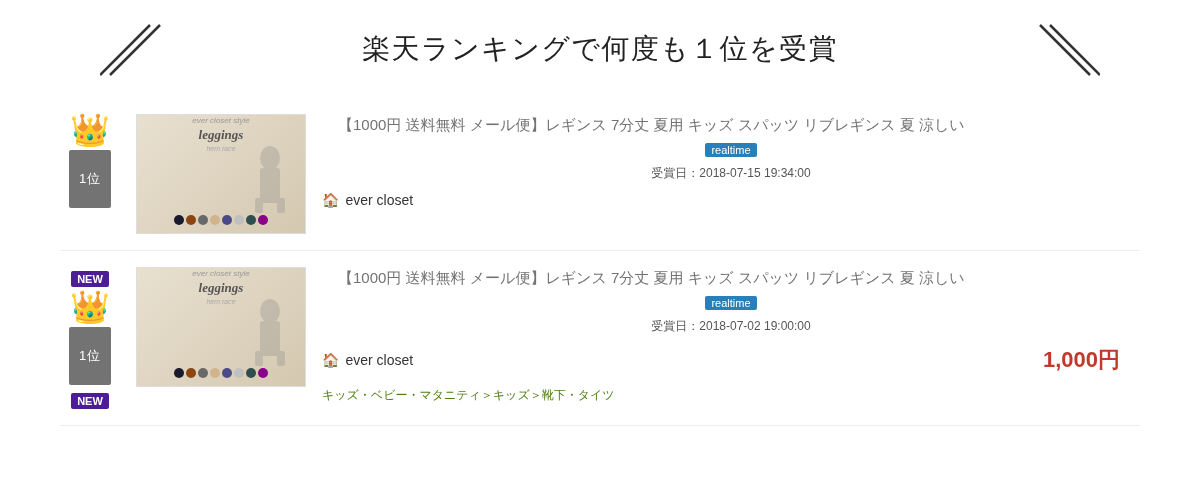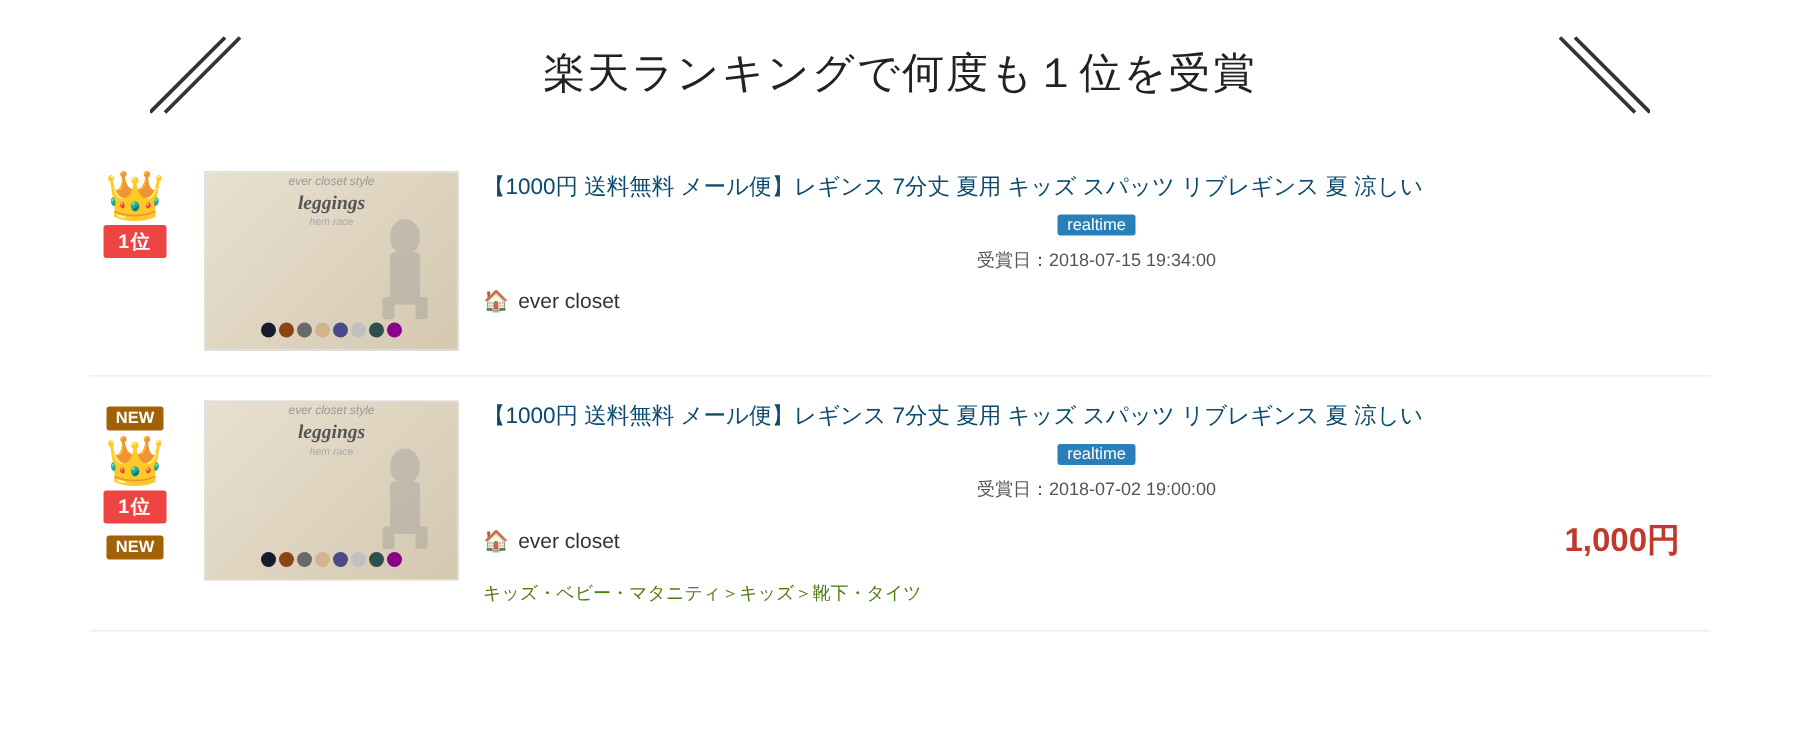--- a/index.html
+++ b/index.html
@@ -71,31 +71,31 @@
       gap: 4px;
     }
 
     .crown-icon {
       font-size: 32px;
       color: #e8a000;
       line-height: 1;
     }
 
     .rank-number-box {
-      background: #ef4444;
+      background: #737373;
       color: #fff;
       font-size: 13px;
-      font-weight: bold;
-      padding: 2px 10px;
+      font-weight: normal;
+      padding: 20px 10px;
       border-radius: 2px;
       letter-spacing: 1px;
     }
 
     .new-badge {
-      background: #a16207;
+      background: #4c1d95;
       color: #fff;
       font-size: 11px;
       font-weight: bold;
       padding: 2px 6px;
       border-radius: 2px;
       margin-top: 4px;
     }
 
     .item-image {
       width: 170px;
@@ -161,23 +161,24 @@
 
     .item-info {
       flex: 1;
       display: flex;
       flex-direction: column;
       gap: 6px;
     }
 
     .item-title {
       font-size: 15px;
-      color: #0c4a6e;
+      color: #737373;
       line-height: 1.5;
       cursor: pointer;
+      margin-left: 16px;
     }
 
     .realtime-badge-row {
       display: flex;
       align-items: center;
       gap: 8px;
       flex-direction: column;
     }
 
     .realtime-badge {

